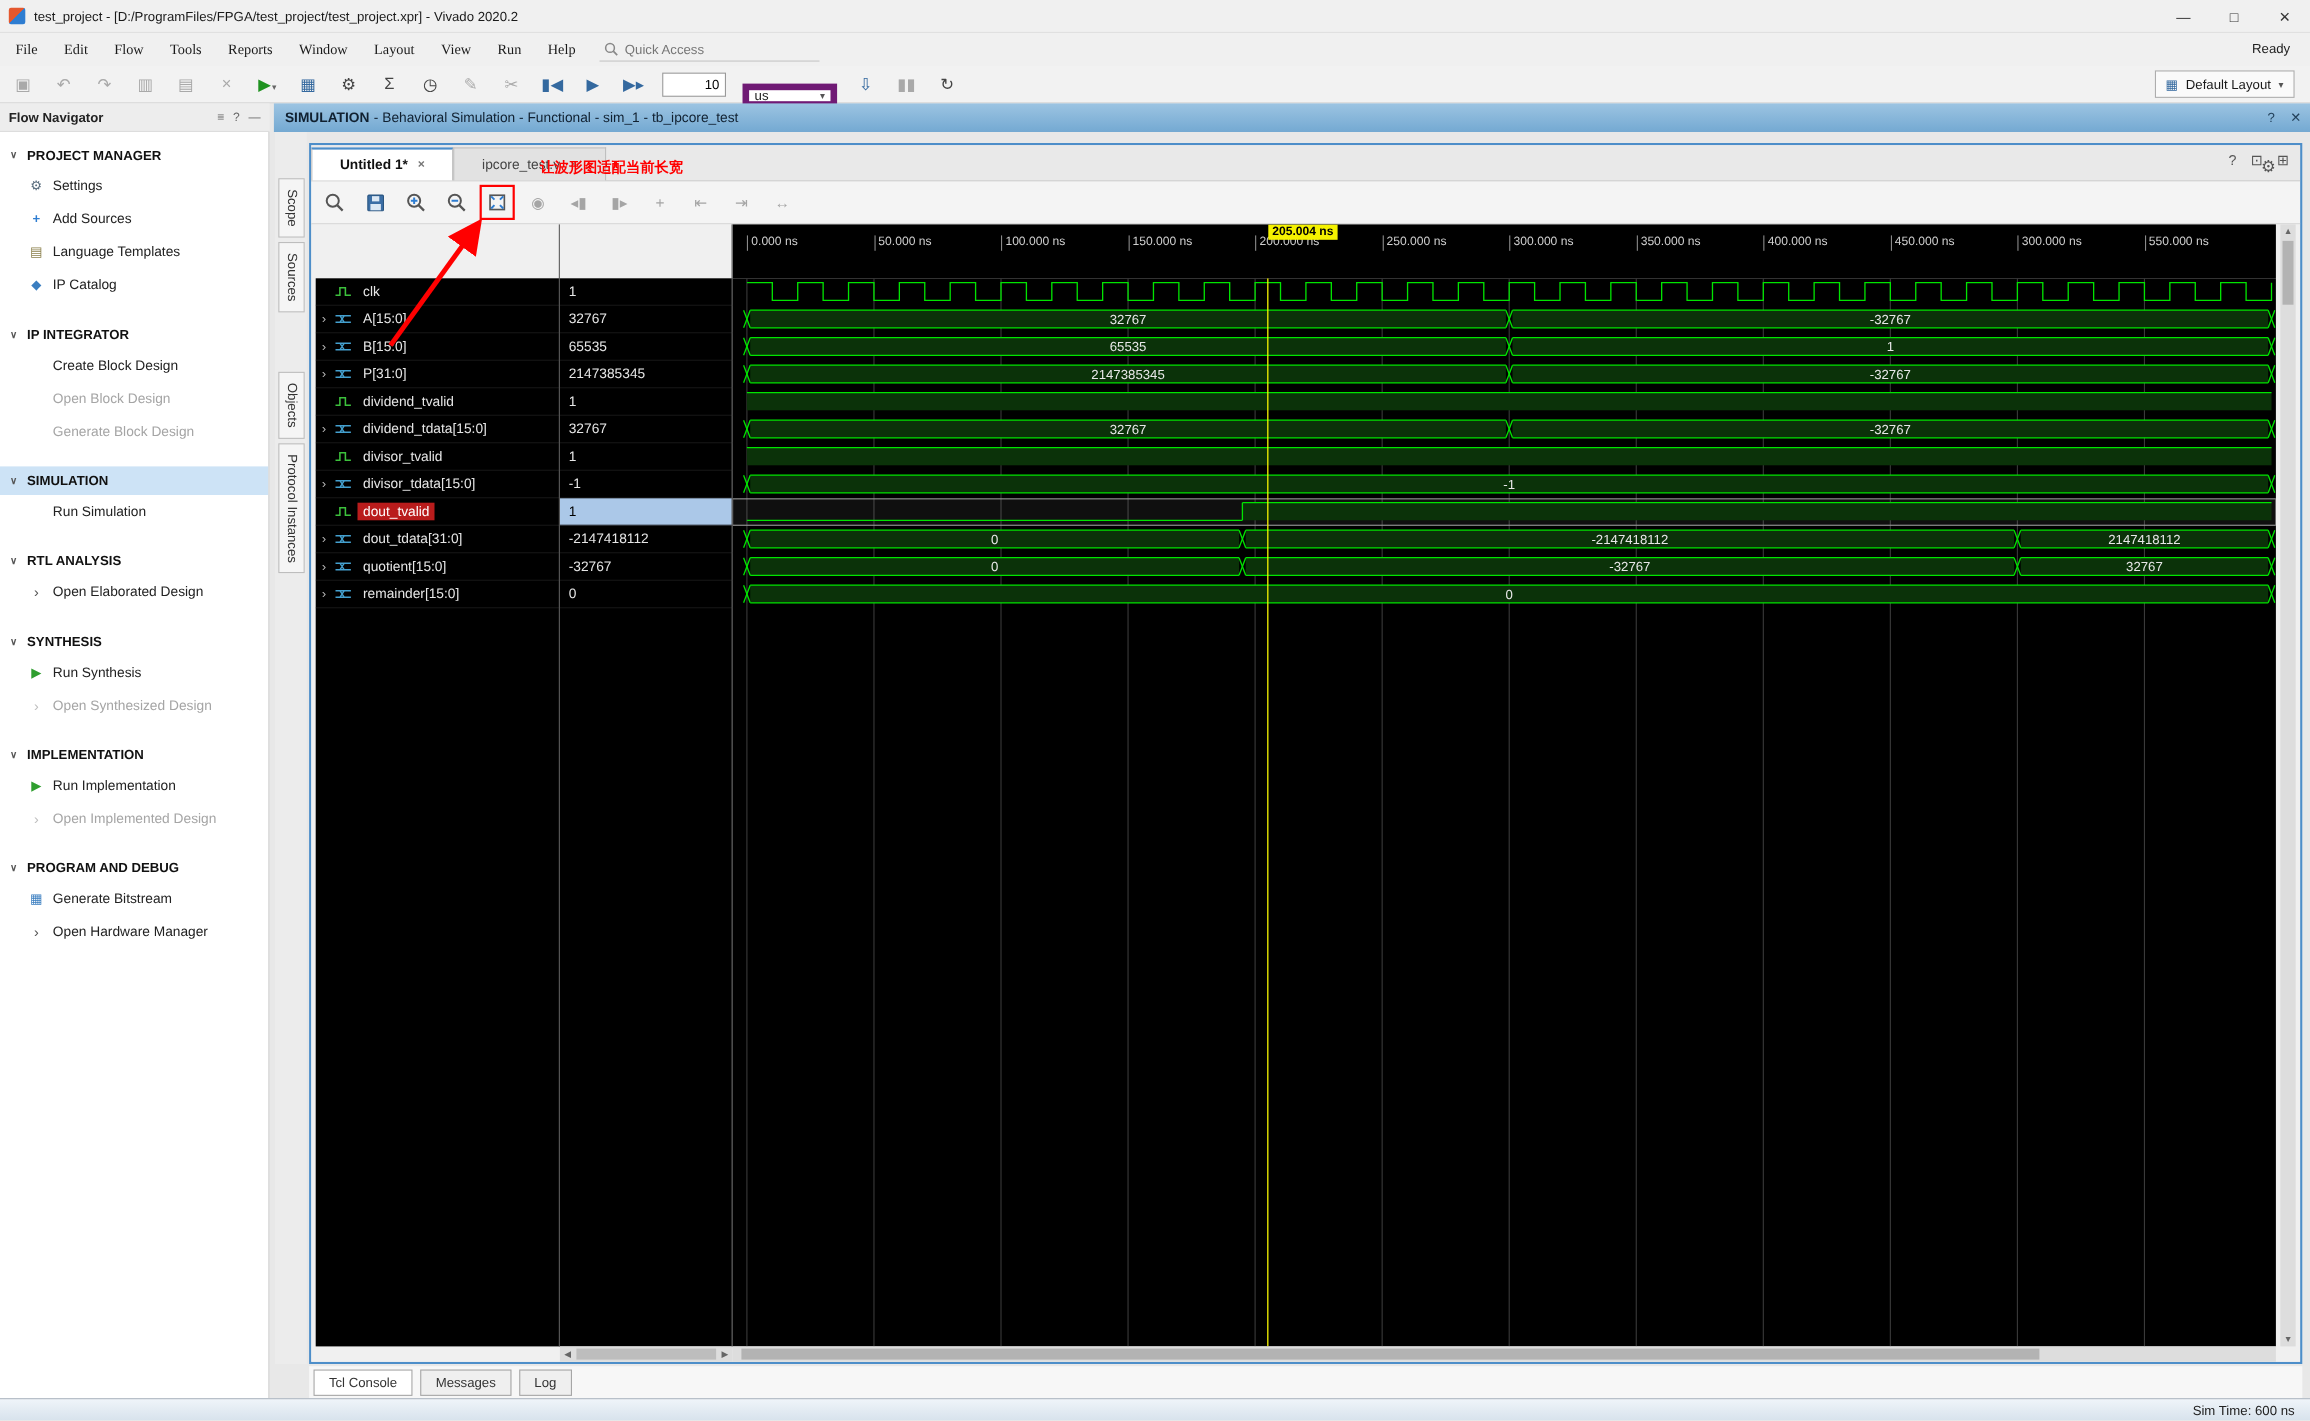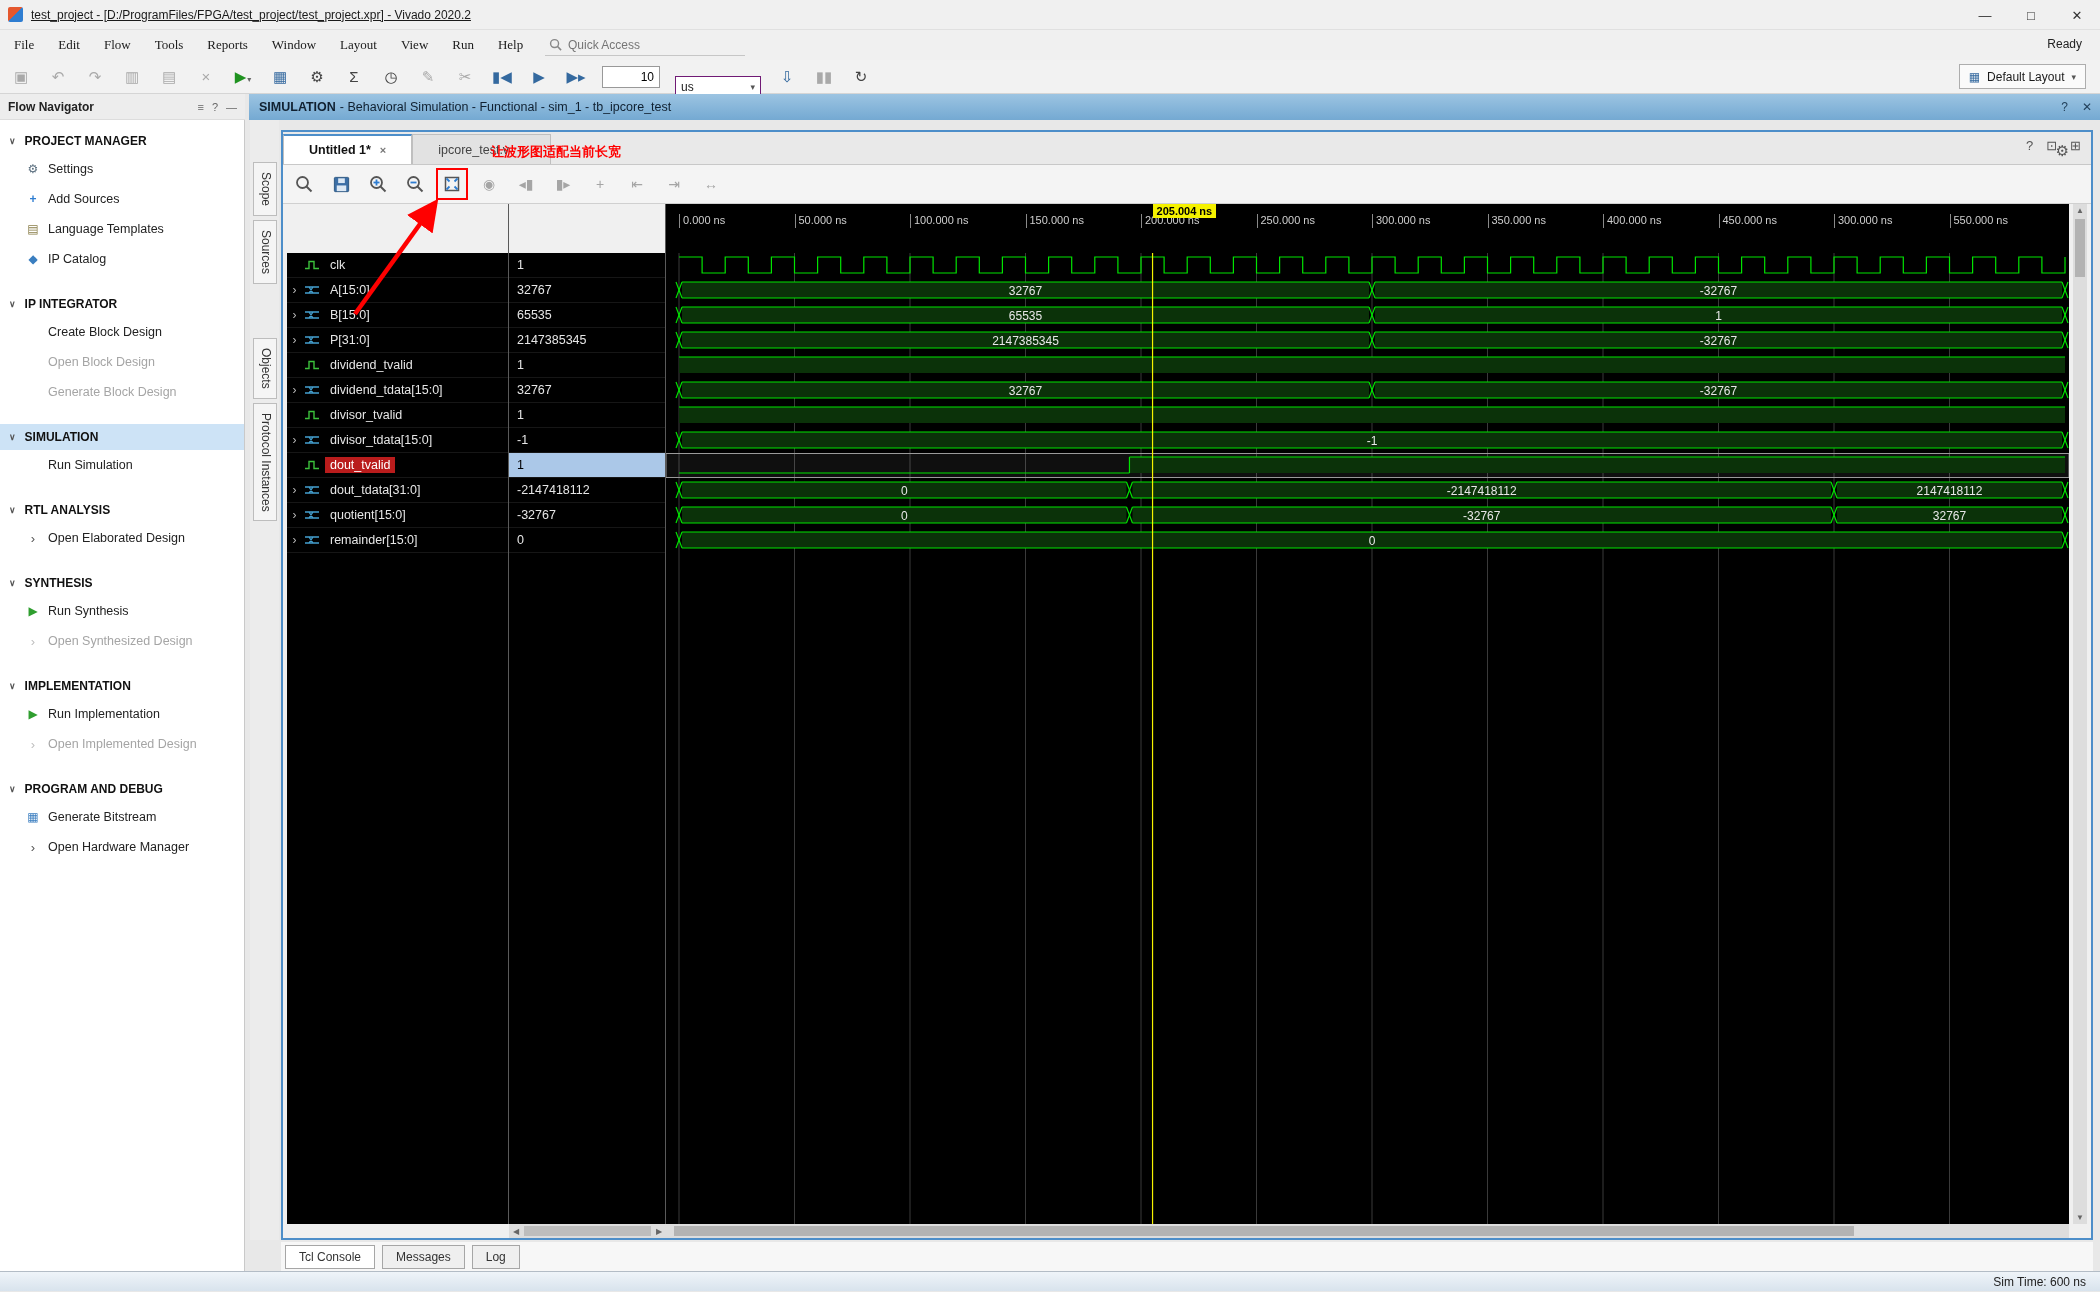--- a/index.html
+++ b/index.html
@@ -1,40 +1,40 @@
 <!DOCTYPE html>
 <html><head>
 <meta charset="utf-8">
 <style>
   *{box-sizing:border-box;margin:0;padding:0;}
   html,body{width:2100px;height:1292px;overflow:hidden;}
   body{position:relative;background:#E8E8E8;font-family:"Liberation Sans",sans-serif;color:#1a1a1a;}
   .abs{position:absolute;}
 
   
-  #titlebar{left:0;top:0;width:2100px;height:30px;background:#F0F0F0;display:flex;align-items:center;padding-left:8px;font-size:12px;border-bottom:1px solid #E0E0E0;text-decoration:underline;}
+  #titlebar{left:0;top:0;width:2100px;height:30px;background:#F0F0F0;display:flex;align-items:center;padding-left:8px;font-size:12px;border-bottom:1px solid #E0E0E0;}
   #app-icon{width:15px;height:15px;margin-right:8px;background:linear-gradient(135deg,#e4572e 0 50%,#2e7dd1 50% 100%);border-radius:2px;}
   #win-controls{position:absolute;right:0;top:0;height:30px;display:flex;}
   .win-btn{width:46px;height:30px;display:flex;align-items:center;justify-content:center;font-size:13px;color:#333;}
 
   
   #menubar{left:0;top:30px;width:2100px;height:30px;background:#F0F0F0;display:flex;align-items:center;padding-left:14px;font-size:13px;}
   #menu-items{display:flex;gap:24px;font-family:Liberation Serif, serif;}
   .menu-item{cursor:default;}
   #quick-access{position:absolute;left:545px;top:4px;width:200px;height:22px;border-bottom:1px solid #C6C6C6;display:flex;align-items:center;gap:6px;padding:0 4px;}
   #quick-access input{border:none;background:transparent;outline:none;font-size:12px;width:150px;color:#555;font-family:"Liberation Sans",sans-serif;}
   #ready-label{position:absolute;right:18px;top:7px;font-size:12px;color:#222;}
 
   
   #maintoolbar{left:0;top:60px;width:2100px;height:34px;background:#F2F2F2;border-bottom:1px solid #D5D5D5;display:flex;align-items:center;padding-left:10px;gap:15px;}
   .tb-icon{font-size:15px;width:22px;text-align:center;cursor:pointer;position:relative;}
   .tb-dim{color:#A9A9A9;} .tb-green{color:#1F9220;} .tb-blue{color:#34699F;} .tb-dark{color:#444;}
   .tb-drop{font-size:8px;color:#666;margin-left:1px;}
   #time-input{width:58px;height:22px;border:1px solid #999;background:#fff;font-size:12px;text-align:right;padding-right:5px;font-family:"Liberation Sans",sans-serif;}
-  #unit-select{width:86px;height:22px;border:1px solid #701a75;background:#fff;font-size:12px;display:flex;align-items:center;justify-content:space-between;padding:0 5px;cursor:pointer;margin-top:21px;}
+  #unit-select{width:86px;height:22px;border:6px solid #701a75;background:#fff;font-size:12px;display:flex;align-items:center;justify-content:space-between;padding:0 5px;cursor:pointer;margin-top:21px;}
   #layout-select{position:absolute;right:14px;top:4px;height:25px;border:1px solid #ADADAD;background:#FAFAFA;display:flex;align-items:center;gap:7px;padding:0 9px;font-size:12px;cursor:pointer;}
 
   
   #fn-header{left:0;top:94px;width:245px;height:26px;background:#EDEDED;display:flex;align-items:center;padding:0 8px;border-bottom:1px solid #DDD;}
   #fn-header .t{font-size:12px;font-weight:bold;color:#222;flex:1;}
   .fnh-icon{font-size:11px;color:#666;margin-left:8px;}
   #banner{left:249px;top:94px;width:1851px;height:26px;background:linear-gradient(#9CC4E2,#74A9D2);display:flex;align-items:center;padding:0 10px;font-size:12.5px;color:#102030;}
   #banner b{margin-right:4px;}
   #banner-icons{position:absolute;right:8px;top:0;height:26px;display:flex;align-items:center;gap:14px;font-size:12px;color:#24425c;}
 

